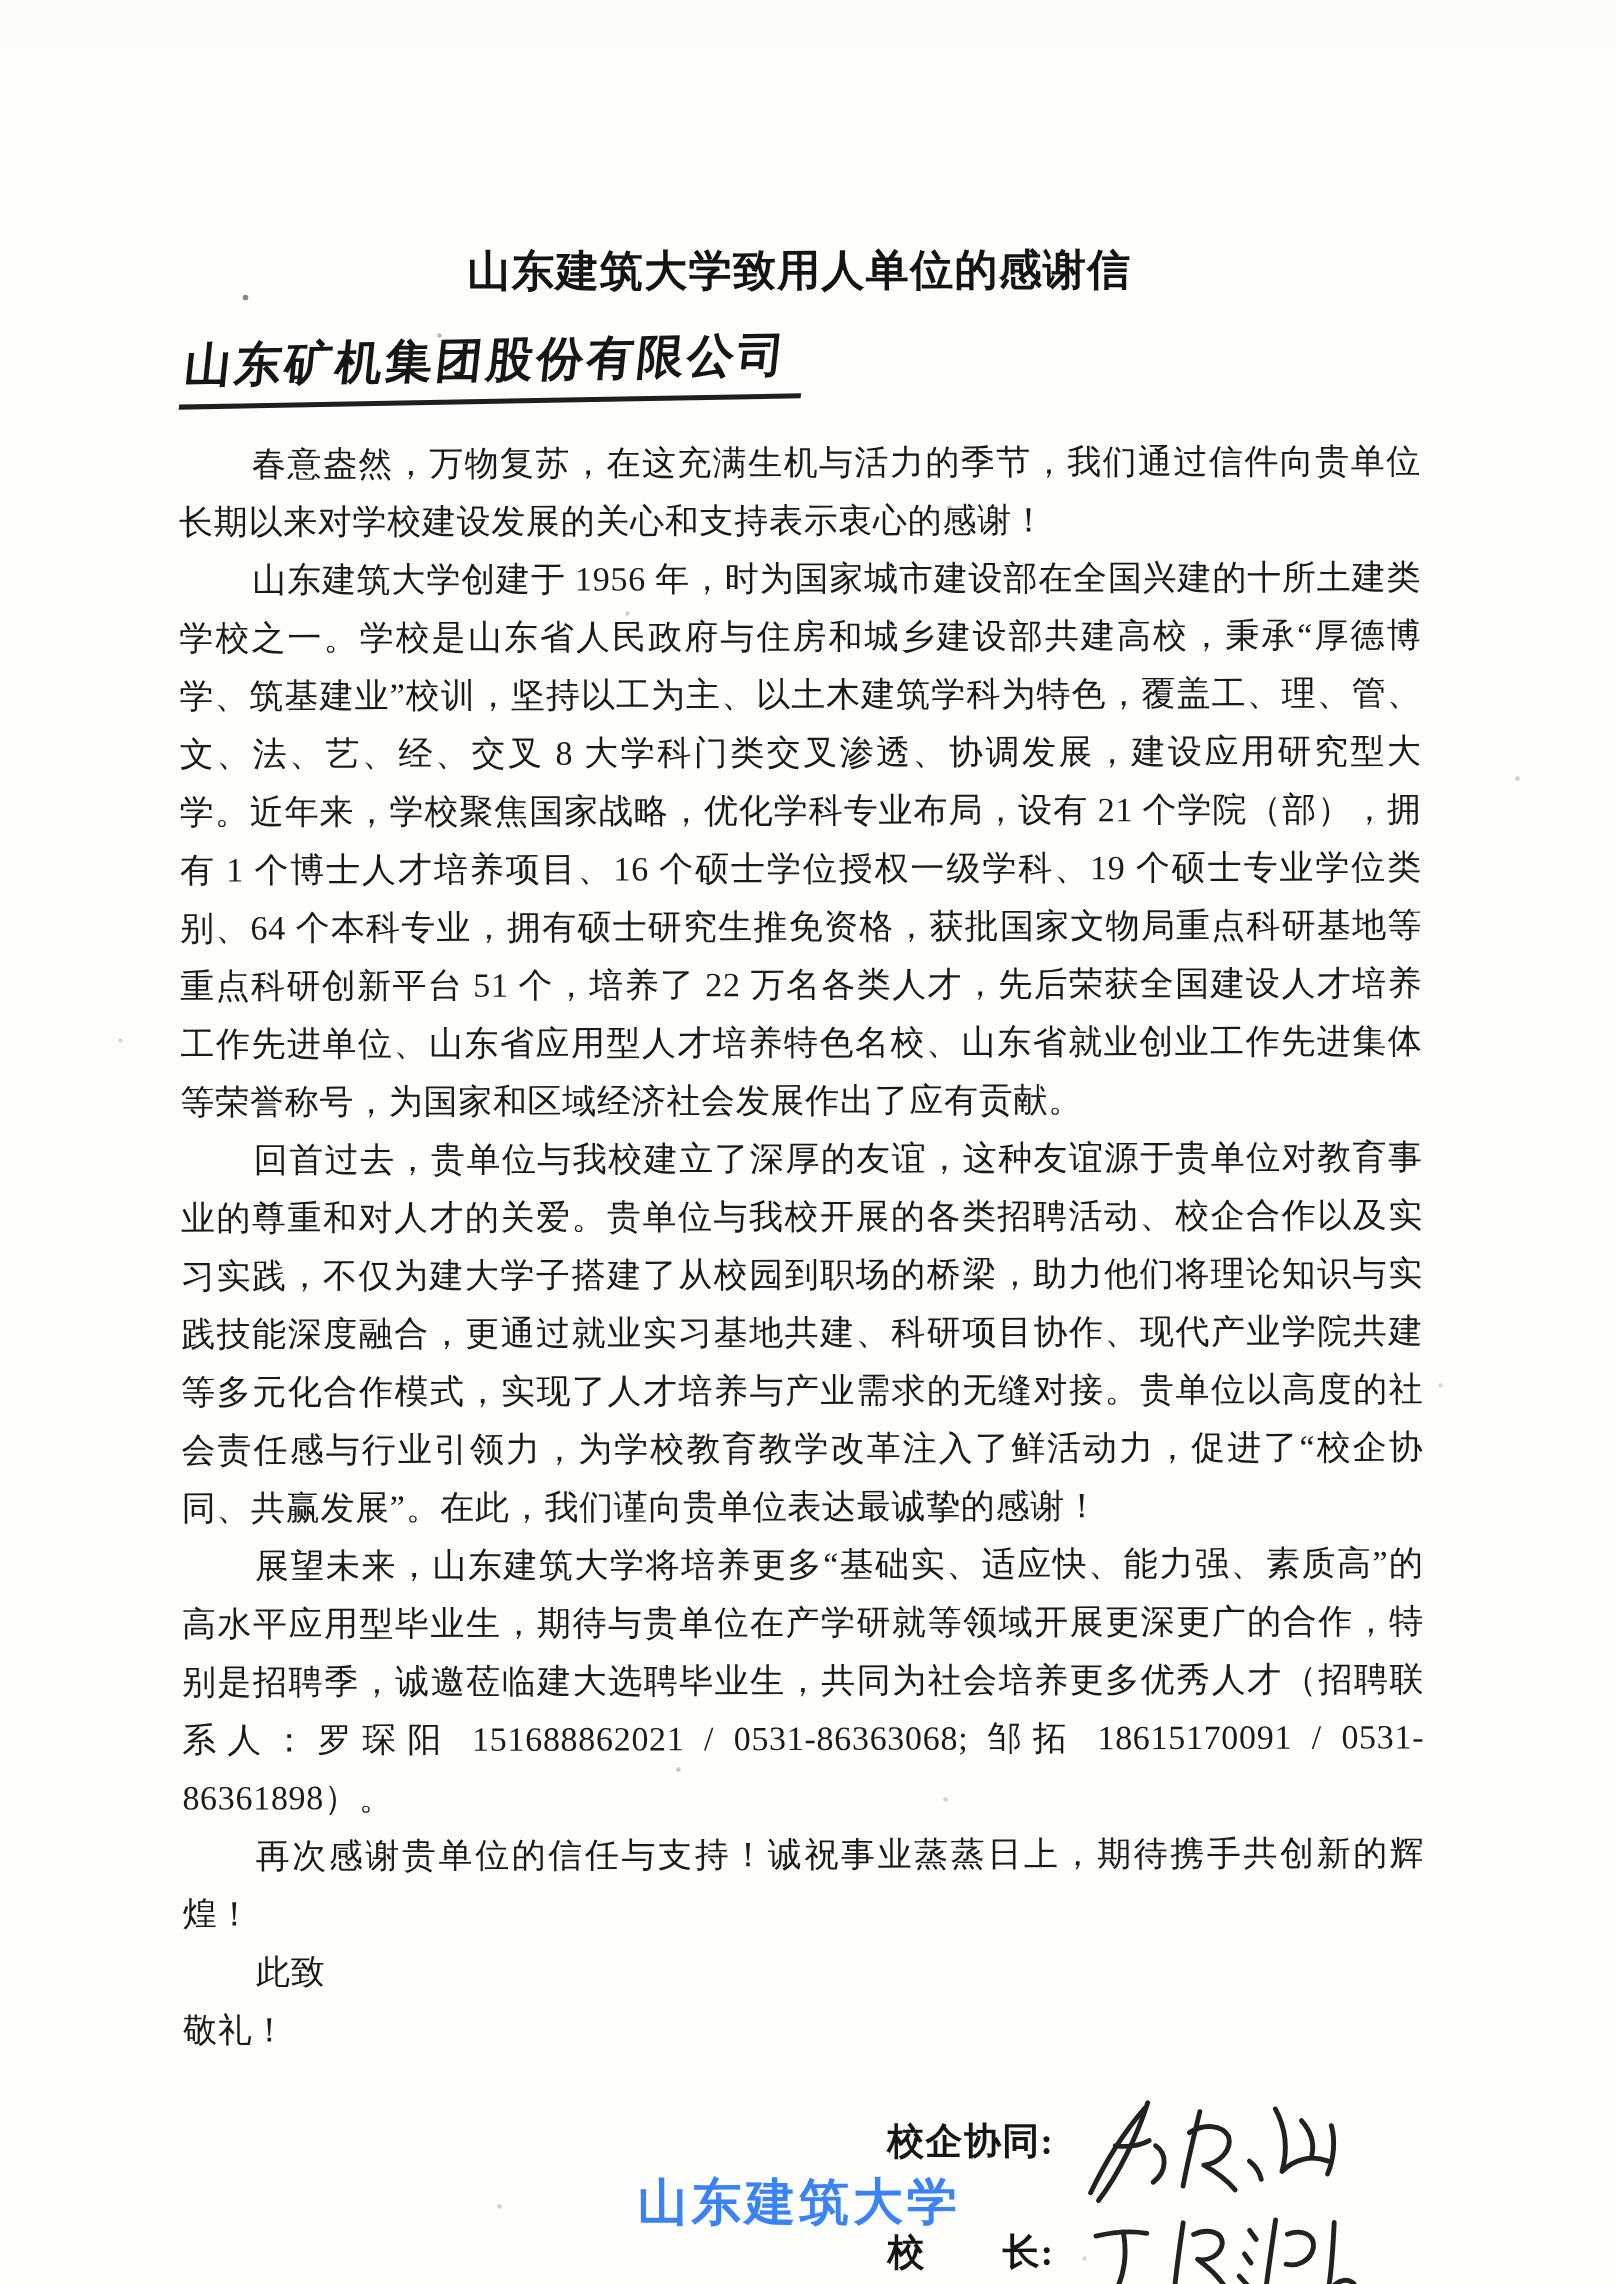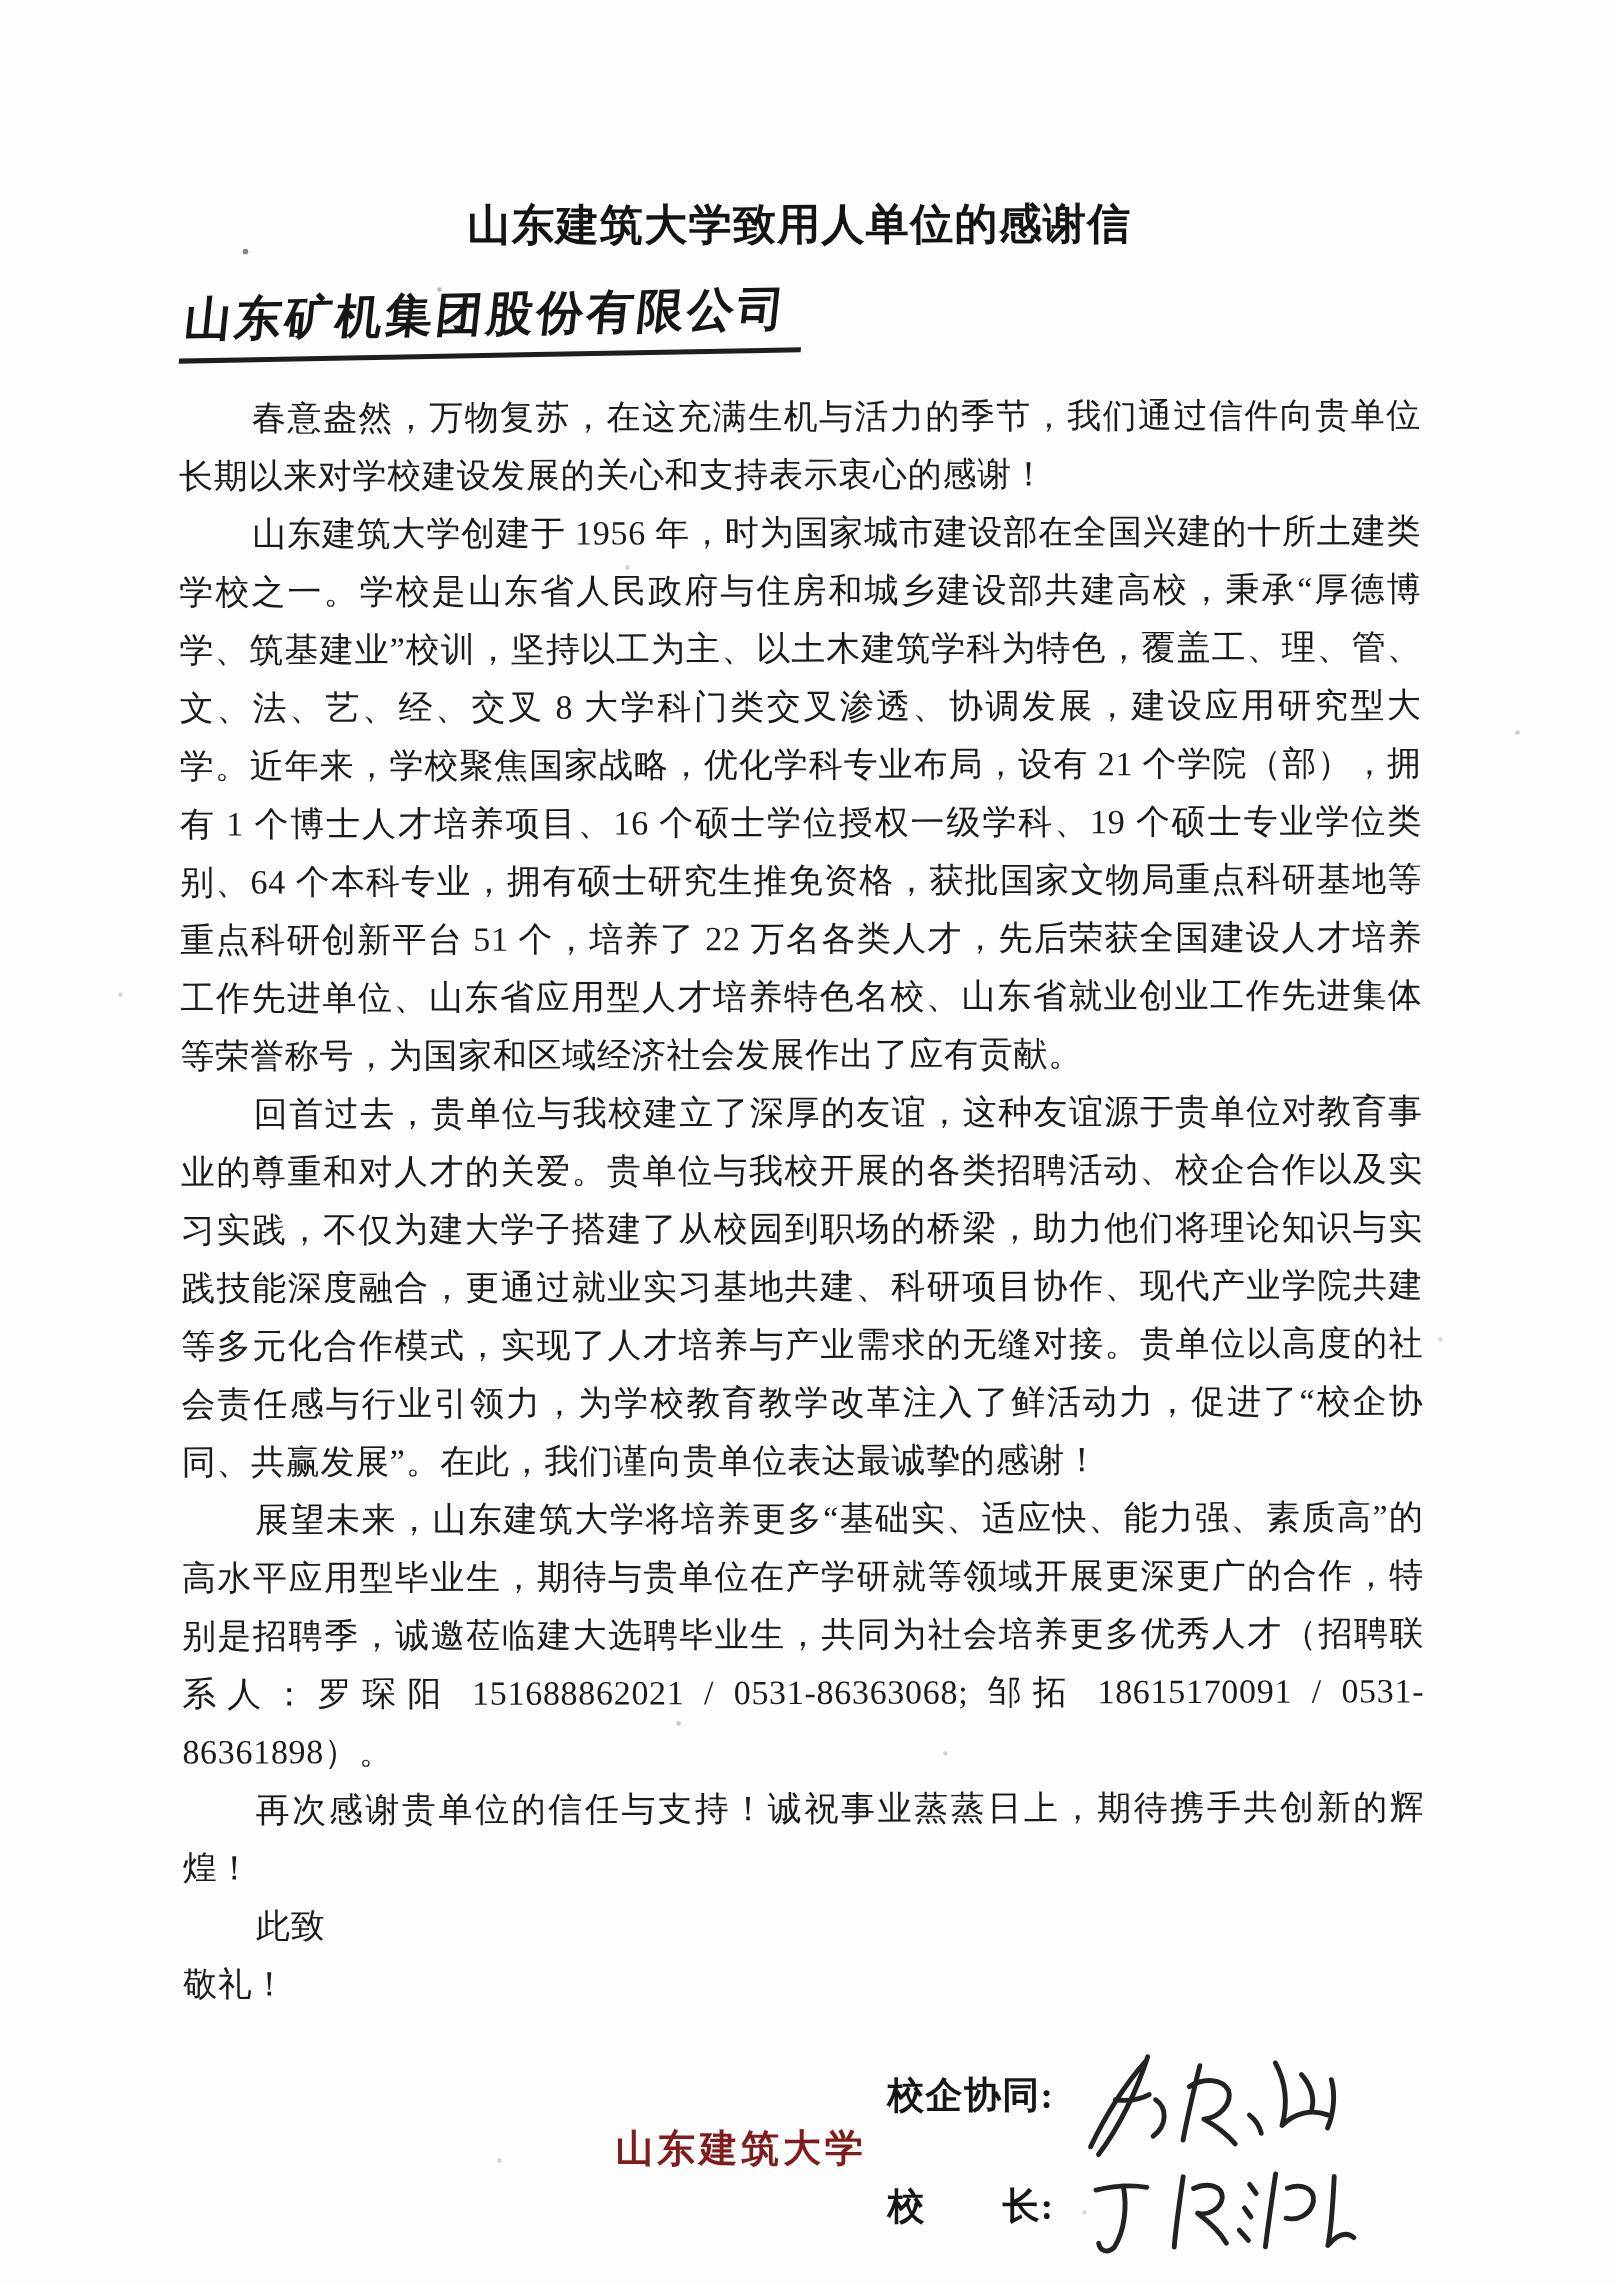--- a/index.html
+++ b/index.html
@@ -12,20 +12,21 @@
     background: #fcfcfb;
     position: relative;
     overflow: hidden;
     font-family: "Liberation Serif", "DejaVu Serif", serif;
     color: #1c1c1c;
   }
   .page {
     position: absolute;
     inset: 0;
     background: #fdfdfc;
+    margin-top: 46px;
   }
   .content {
     position: absolute;
     left: 181px;
     top: 0;
     width: 1242px;
     transform: rotate(-0.15deg);
   }
   .title {
     margin: 196px 0 0 0;
@@ -70,26 +71,26 @@
     text-indent: 0;
     letter-spacing: 0.7px;
   }
   .sig-block {
     position: relative;
     margin-top: 26px;
     height: 417px;
   }
   .sig-university {
     position: absolute;
-    left: 432px;
+    left: 454px;
     top: 85px;
-    font-size: 38px;
+    font-size: 50px;
     font-weight: 600;
     letter-spacing: 3.9px;
-    color: #7f1d1d;
+    color: #3b82f6;
   }
   .sig-row {
     position: absolute;
     left: 704px;
     display: flex;
     align-items: flex-start;
   }
   .sig-row-secretary { top: 34px; }
   .sig-row-president { top: 145px; }
   .sig-label {

